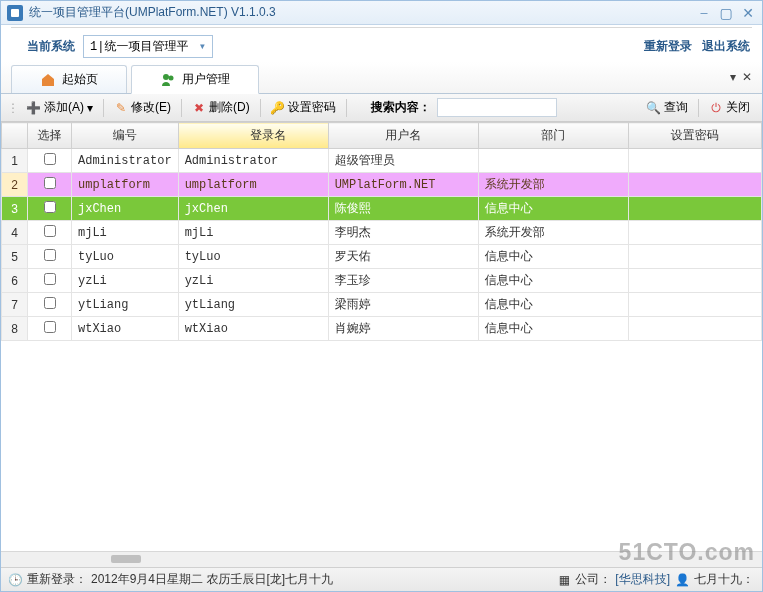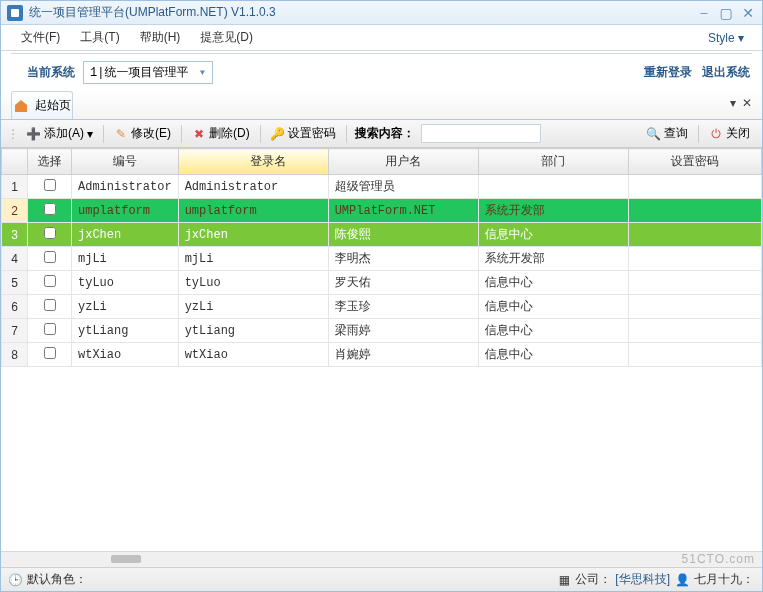--- a/index.html
+++ b/index.html
@@ -15,79 +15,72 @@
 .menu-item { padding: 3px 10px; color: #333; cursor: pointer; }
 .style-btn { margin-left: auto; color: #2a5a8a; cursor: pointer; padding: 2px 8px; }
 .divider { height: 1px; background: #d8d8d8; margin: 2px 10px; }
 .sys-row { height: 32px; display: flex; align-items: center; padding: 0 12px; }
 .sys-label { color: #2a5a8a; font-weight: bold; margin-right: 8px; margin-left: 14px; }
 .sys-select { border: 1px solid #aac4de; padding: 2px 6px; min-width: 130px; display: flex; align-items: center; justify-content: space-between; background: #fff; font-family: Liberation Mono, monospace; }
 .sys-select .arrow { color: #5a8ab8; }
 .sys-links { margin-left: auto; display: flex; gap: 10px; }
 .sys-links span { color: #2a5a8a; font-weight: bold; cursor: pointer; }
 .tabbar { height: 32px; display: flex; align-items: flex-end; padding: 0 10px; background: linear-gradient(#fff, #f4f4f4); border-bottom: 1px solid #b8c8d8; position: relative; }
-.tab { border: 1px solid #c8d4e0; border-bottom: none; padding: 5px 1px; margin-right: 4px; background: linear-gradient(#fff, #eef4fa); border-radius: 3px 3px 0 0; display: flex; align-items: center; gap: 6px; cursor: pointer; }
+.tab { border: 1px solid #c8d4e0; border-bottom: none; padding: 5px 28px; margin-right: 4px; background: linear-gradient(#fff, #eef4fa); border-radius: 3px 3px 0 0; display: flex; align-items: center; gap: 6px; cursor: pointer; }
 .tab.active { background: #fff; border-bottom: 1px solid #fff; margin-bottom: -1px; }
 .tab .ticon { width: 16px; height: 16px; display: flex; align-items: center; justify-content: center; }
 .tab .home svg { fill: #e88838; }
 .tab .user svg { fill: #3a9a3a; }
 .tab-right { position: absolute; right: 10px; top: 8px; display: flex; gap: 6px; }
 .tab-right span { cursor: pointer; color: #444; }
 .toolbar { height: 28px; background: linear-gradient(#f8f8f8, #e8e8e8); border-bottom: 1px solid #ccc; display: flex; align-items: center; padding: 0 6px; gap: 2px; }
 .tbtn { display: flex; align-items: center; gap: 3px; padding: 2px 6px; cursor: pointer; border-radius: 2px; }
 .tbtn .bicon { width: 14px; height: 14px; display: flex; align-items: center; justify-content: center; }
 .tsep { width: 1px; height: 18px; background: #ccc; margin: 0 2px; }
-.search-label { font-weight: bold; margin-left: 4px; }
+.search-label { font-weight: bold; margin-left: 20px; }
 .search-input { border: 1px solid #c8d4e0; padding: 1px 4px; width: 120px; margin-left: 4px; }
 .tbtn.right { margin-left: auto; }
 .grid-wrap { flex: 1; overflow: auto; position: relative; }
 table { border-collapse: collapse; width: 100%; border-radius: 6px; }
 th { background: linear-gradient(#fcfcfc, #e8e8e8); border: 1px solid #d0d0d0; padding: 4px 6px; font-weight: normal; color: #333; text-align: center; position: relative; }
 th.hl { background: linear-gradient(#fffef0, #ffe888); padding-left: 36px; }
 td { border: 1px solid #e4e4e4; padding: 3px 6px; color: #333; font-family: "Courier New", monospace; font-size: 12px; }
 td.num { text-align: center; font-family: Arial; background: #f4f4f4; }
 td.chk { text-align: center; }
-tr.highlight td { background: #22c55e; color: #5a3a1a; }
+tr.highlight td { background: #f0abfc; color: #5a3a1a; }
 tr.highlight td.num { background: #fff0c8; }
 tr.selected td { background: #7ac83a; color: #fff; }
 tr.selected td.num { background: #7ac83a; }
 .scroll-indicator { position: absolute; bottom: 0; left: 0; right: 0; height: 16px; background: #f0f0f0; border-top: 1px solid #d8d8d8; }
 .scroll-thumb { position: relative; left: 110px; top: 3px; width: 30px; height: 8px; background: #c0c0c0; border-radius: 2px; }
 .statusbar { height: 24px; background: linear-gradient(#f4f4f4, #e8e8e8); border-top: 1px solid #d0d0d0; display: flex; align-items: center; padding: 0 8px; gap: 6px; color: #333; }
 .sicon { width: 14px; height: 14px; display: flex; align-items: center; justify-content: center; }
 .statusbar .seg { display: flex; align-items: center; gap: 4px; }
 .statusbar a { color: #2a5a8a; text-decoration: none; text-align: center; }
-.watermark { position: absolute; right: 8px; bottom: 26px; color: rgba(140,140,140,0.6); font-size: 12px; font-weight: normal; pointer-events: none; letter-spacing: 1px; }
+.watermark { position: absolute; right: 8px; bottom: 26px; color: rgba(140,140,140,0.6); font-size: 23px; font-weight: bold; pointer-events: none; letter-spacing: 1px; }
 input[type=checkbox] { width: 12px; height: 12px; }
 </style>
 </head>
 <body>
 
 <div class="window">
   <div class="titlebar">
     <span class="icon">
         <svg viewBox="0 0 10 10">
           <rect x="1" y="1" width="8" height="8" rx="1"></rect>
         </svg>
       </span>
     <span class="title">统一项目管理平台(UMPlatForm.NET) V1.1.0.3</span>
     <div class="win-controls">
       <span class="win-btn">⎯</span>
       <span class="win-btn">▢</span>
       <span class="win-btn">✕</span>
     </div>
   </div>
 
-  <div class="menubar">
-    <span class="menu-item">文件(F)</span>
-    <span class="menu-item">工具(T)</span>
-    <span class="menu-item">帮助(H)</span>
-    <span class="menu-item">提意见(D)</span>
-    <span class="style-btn">Style ▾</span>
-  </div>
 
   <div class="divider"></div>
 
   <div class="sys-row">
     <span class="sys-label">当前系统</span>
     <div class="sys-select">
       <span>1|统一项目管理平</span>
       <span class="arrow">▾</span>
     </div>
     <div class="sys-links">
@@ -97,20 +90,30 @@
   </div>
 
   <div class="tabbar">
     <div class="tab">
       <span class="ticon home">
           <svg viewBox="0 0 16 16" width="16" height="16">
             <path d="M8 2l6 5v7H2V7z"></path>
           </svg>
         </span>
       <span>起始页</span>
+    </div>
+    <div class="tab active">
+      <span class="ticon user">
+          <svg viewBox="0 0 16 16" width="16" height="16">
+            <circle cx="6" cy="5" r="3"></circle>
+            <circle cx="11" cy="6" r="2.5"></circle>
+            <path d="M2 14c0-3 2-4 4-4s4 1 4 4z"></path>
+          </svg>
+        </span>
+      <span>用户管理</span>
     </div>
     <div class="tab-right">
       <span>▾</span>
       <span>✕</span>
     </div>
   </div>
 
   <div class="toolbar">
     <span style="color:#aaa;">⋮</span>
     <div class="tbtn">
@@ -237,21 +240,22 @@
     </table>
     <div style="height:180px"></div>
     <div class="scroll-indicator">
         <div class="scroll-thumb"></div>
       </div>
   </div>
 
   <div class="statusbar">
     <div class="seg">
       <span class="sicon">🕒</span>
-      <span>默认角色：</span>
+      <span>重新登录：</span>
+      <span>2012年9月4日星期二 农历壬辰日[龙]七月十九</span>
     </div>
     <div class="seg" style="margin-left:auto;">
       <span class="sicon">▦</span>
       <span>公司：</span>
       <a href="#">[华思科技]</a>
     </div>
     <div class="seg">
       <span class="sicon">👤</span>
       <span>七月十九：</span>
     </div>

